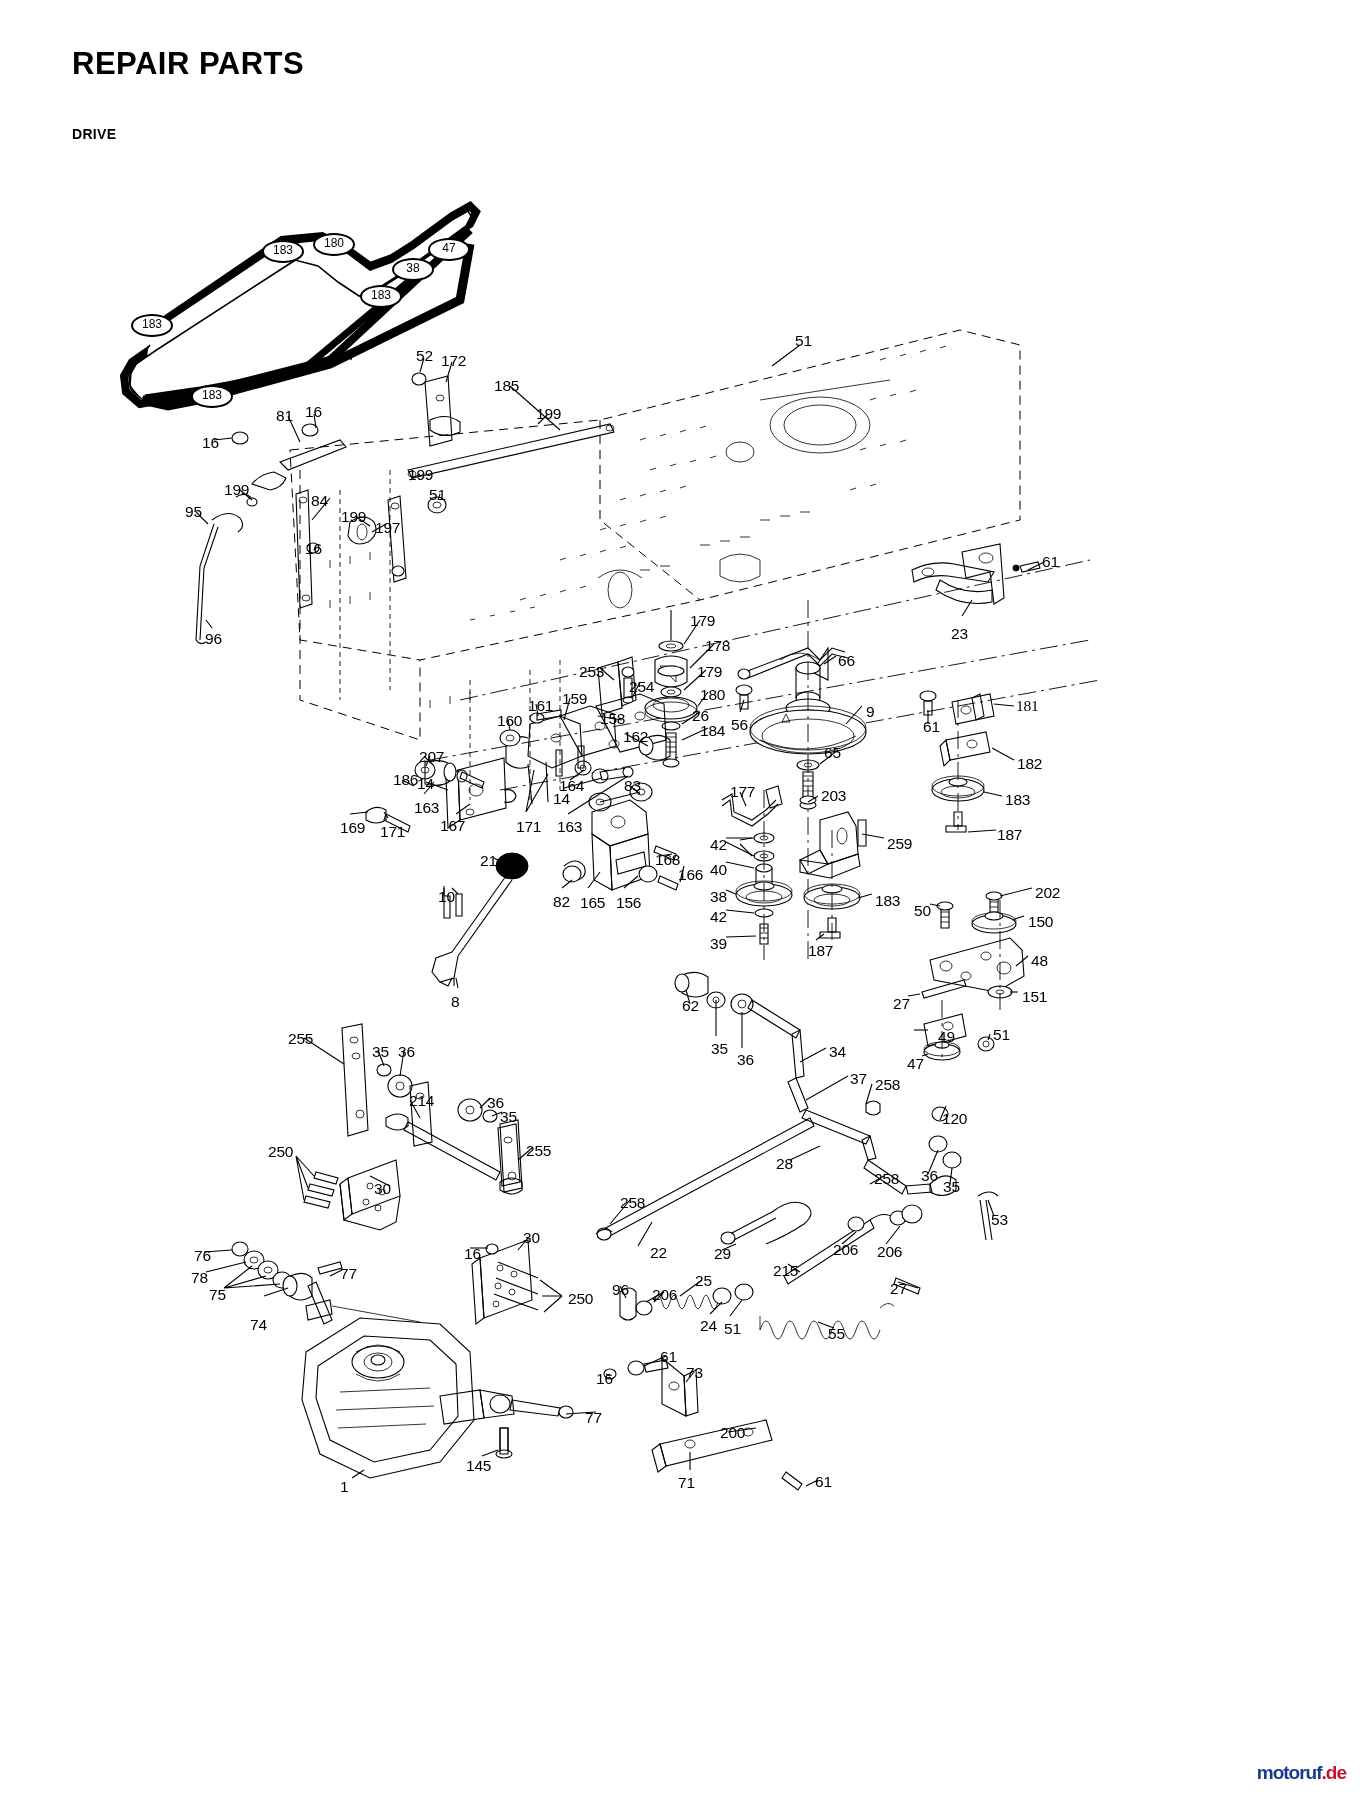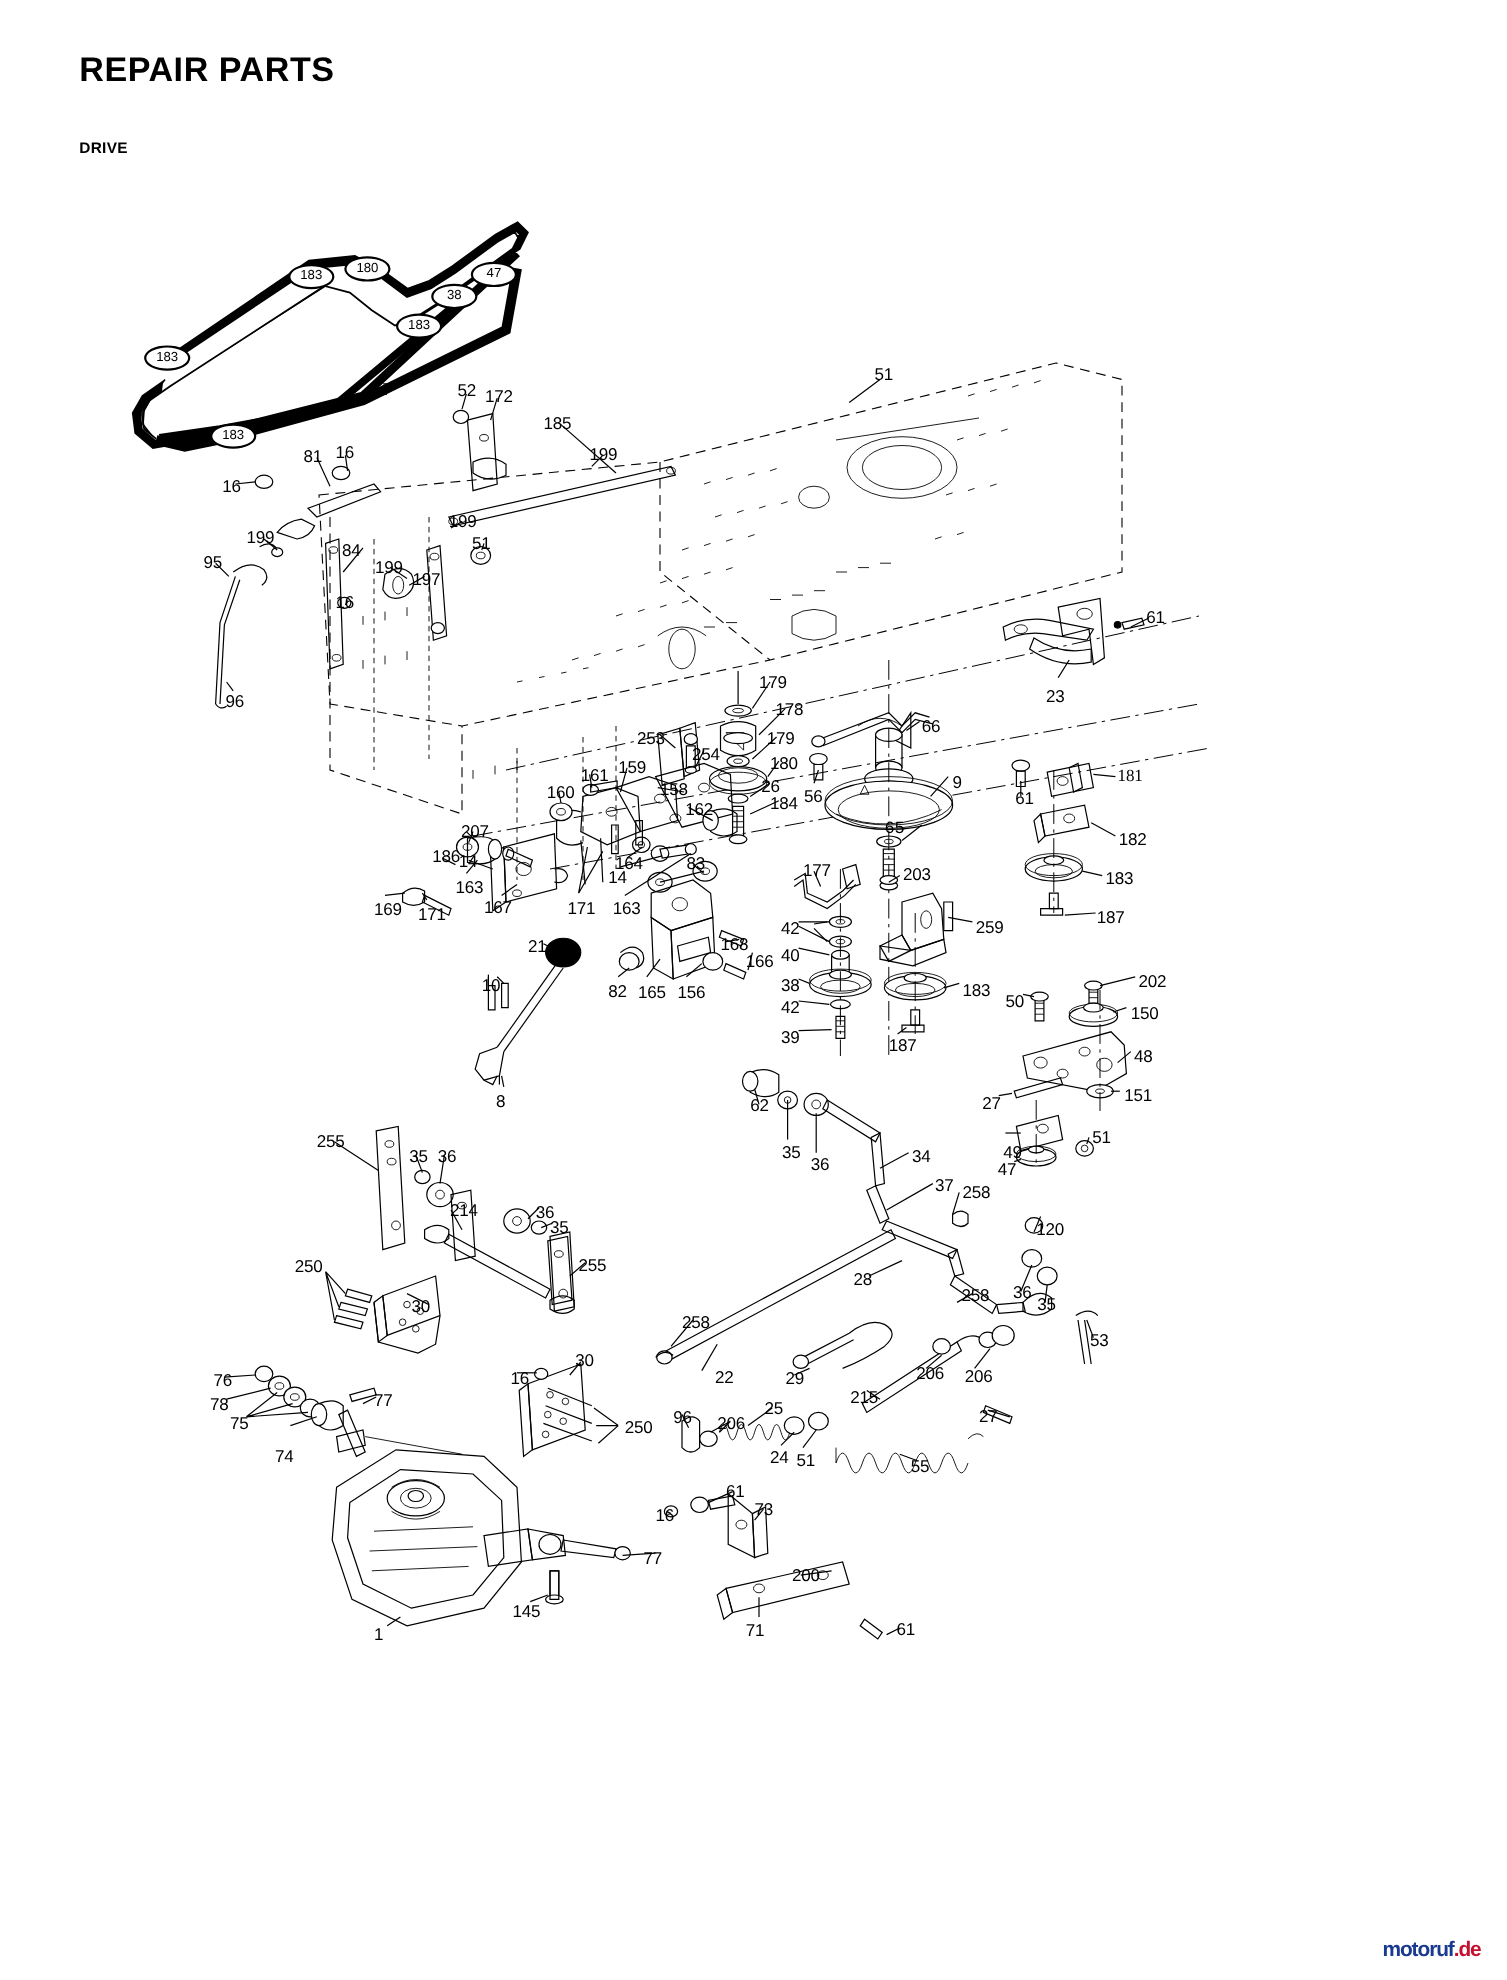--- a/index.html
+++ b/index.html
@@ -722,21 +722,21 @@
       <div class="cl" style="left: 705px; top: 637px;">178</div>
       <div class="cl" style="left: 697px; top: 663px;">179</div>
       <div class="cl" style="left: 579px; top: 663px;">253</div>
       <div class="cl" style="left: 629px; top: 678px;">254</div>
       <div class="cl" style="left: 700px; top: 686px;">180</div>
       <div class="cl" style="left: 692px; top: 707px;">26</div>
       <div class="cl" style="left: 700px; top: 722px;">184</div>
       <div class="cl" style="left: 731px; top: 716px;">56</div>
       <div class="cl" style="left: 838px; top: 652px;">66</div>
       <div class="cl" style="left: 866px; top: 703px;">9</div>
-      <div class="cl" style="left: 804px; top: 744px; font-family: Liberation Mono, monospace;">65</div>
+      <div class="cl" style="left: 824px; top: 744px;">65</div>
       <div class="cl" style="left: 923px; top: 718px;">61</div>
       <div class="cl" style="left: 1016px; top: 697px; font-family: Liberation Serif, serif;">181</div>
       <div class="cl" style="left: 1017px; top: 755px;">182</div>
       <div class="cl" style="left: 1005px; top: 791px;">183</div>
       <div class="cl" style="left: 997px; top: 826px;">187</div>
       <div class="cl" style="left: 528px; top: 697px;">161</div>
       <div class="cl" style="left: 562px; top: 690px;">159</div>
       <div class="cl" style="left: 600px; top: 710px;">158</div>
       <div class="cl" style="left: 497px; top: 712px;">160</div>
       <div class="cl" style="left: 623px; top: 728px;">162</div>
@@ -769,21 +769,21 @@
       <div class="cl" style="left: 821px; top: 787px;">203</div>
       <div class="cl" style="left: 887px; top: 835px;">259</div>
       <div class="cl" style="left: 875px; top: 892px;">183</div>
       <div class="cl" style="left: 808px; top: 942px;">187</div>
       <div class="cl" style="left: 914px; top: 902px;">50</div>
       <div class="cl" style="left: 1035px; top: 884px;">202</div>
       <div class="cl" style="left: 1028px; top: 913px;">150</div>
       <div class="cl" style="left: 1031px; top: 952px;">48</div>
       <div class="cl" style="left: 1022px; top: 988px;">151</div>
       <div class="cl" style="left: 893px; top: 995px;">27</div>
-      <div class="cl" style="left: 912px; top: 1028px; margin-top: 12px;">49</div>
+      <div class="cl" style="left: 938px; top: 1028px;">49</div>
       <div class="cl" style="left: 907px; top: 1055px;">47</div>
       <div class="cl" style="left: 993px; top: 1026px;">51</div>
       <div class="cl" style="left: 682px; top: 997px;">62</div>
       <div class="cl" style="left: 711px; top: 1040px;">35</div>
       <div class="cl" style="left: 737px; top: 1051px;">36</div>
       <div class="cl" style="left: 829px; top: 1043px;">34</div>
       <div class="cl" style="left: 850px; top: 1070px;">37</div>
       <div class="cl" style="left: 875px; top: 1076px;">258</div>
       <div class="cl" style="left: 942px; top: 1110px;">120</div>
       <div class="cl" style="left: 288px; top: 1030px;">255</div>

